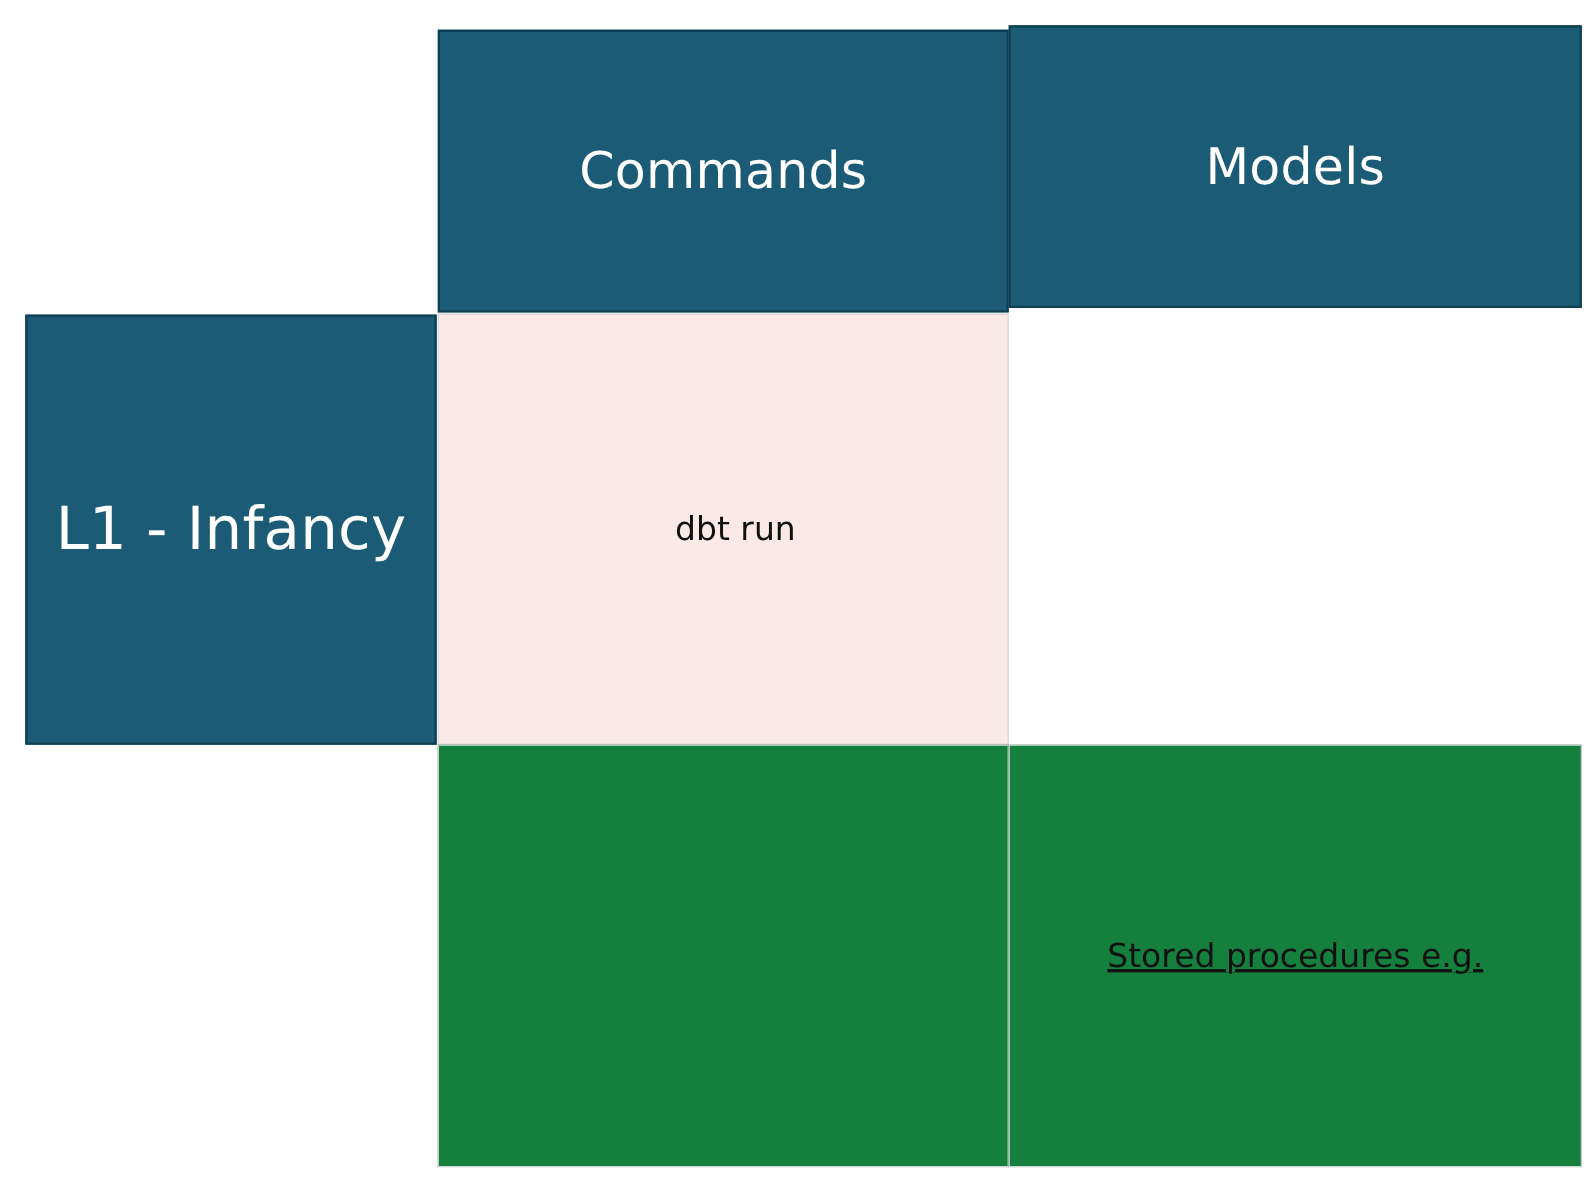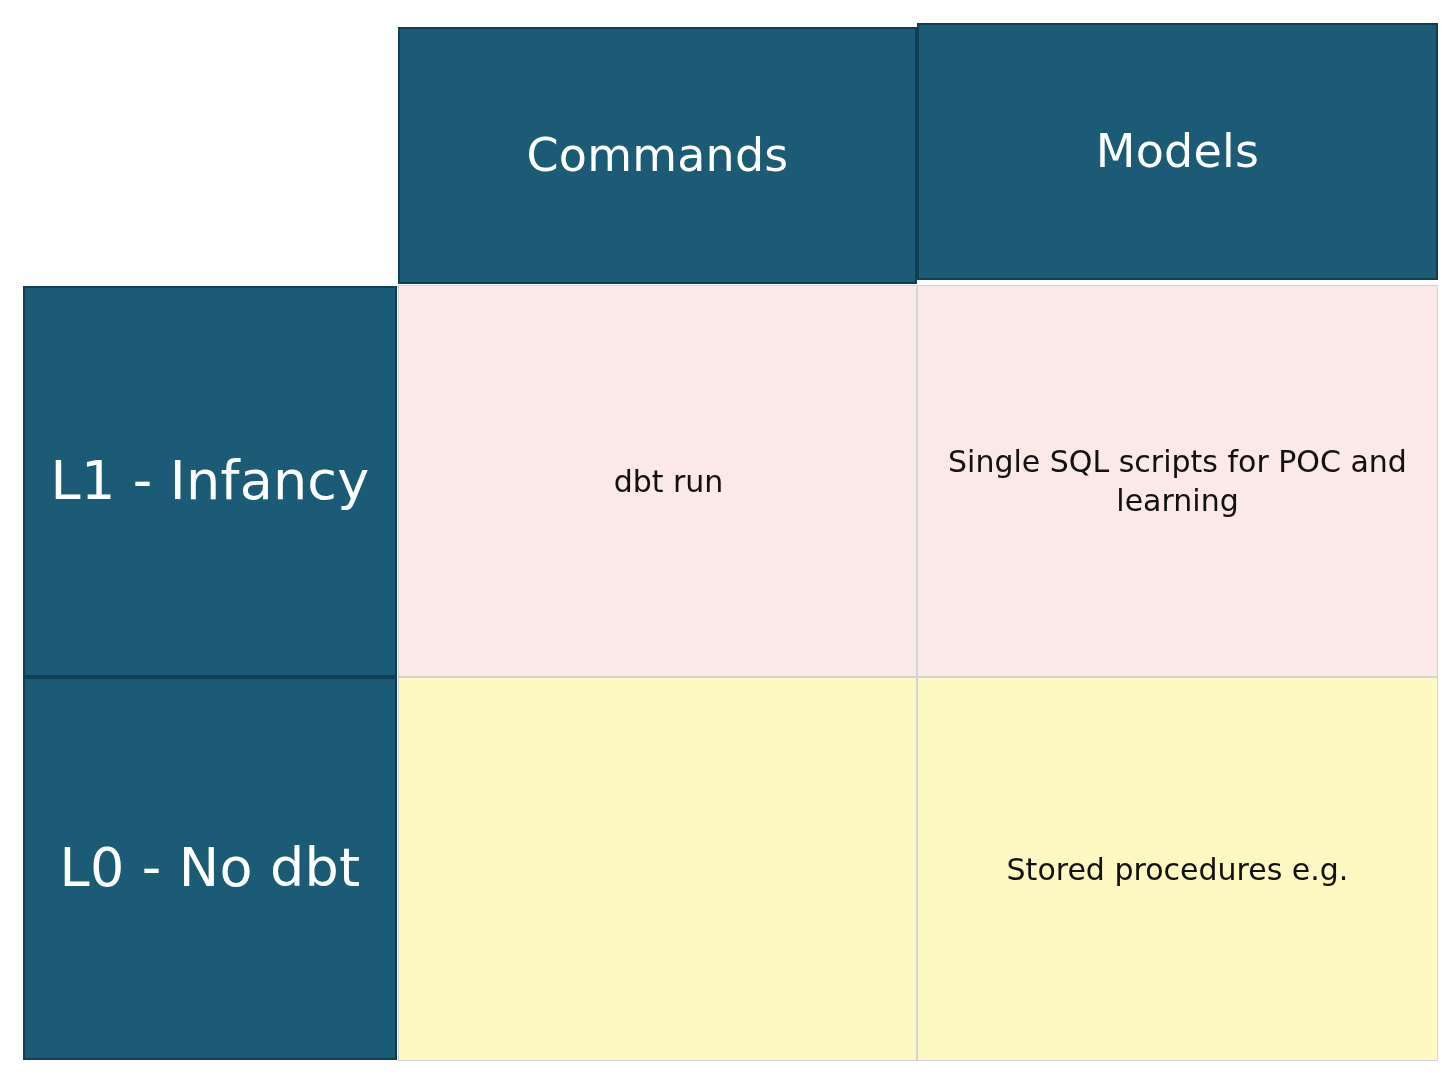--- a/index.html
+++ b/index.html
@@ -57,21 +57,21 @@
     font-size: 30px;
     line-height: 1.30;
     border: 1px solid #D2D5D6;
     padding: 0 18px;
   }
   .body-cell .txt {
     display: block;
     max-width: 100%;
   }
   .row-l1 { background: #FBE9E7; }
-  .row-l0 { background: #fef9c3; }
+  .row-l0 { background: #15803d; text-decoration: underline; }
 
   
   
   #hdr-commands { left: 398px;  top: 27px;  width: 519px; height: 257px; }
   #hdr-models   { left: 917px;  top: 23px;  width: 521px; height: 257px; }
 
   
   #rh-l1 { left: 23px; top: 286px; width: 374px; height: 391px; }
   #rh-l0 { left: 23px; top: 677px; width: 374px; height: 383px; }
 
@@ -91,31 +91,25 @@
   </div>
 
   <div class="cell teal col-header" id="hdr-models">
     <span>Models</span>
   </div>
 
   <div class="cell teal row-header" id="rh-l1">
     <span>L1 - Infancy</span>
   </div>
 
-  <div class="cell teal row-header" id="rh-l0">
-    <span>L0 - No dbt</span>
-  </div>
 
   <div class="cell body-cell row-l1" id="c-l1-commands">
     <span class="txt">dbt run</span>
   </div>
 
-  <div class="cell body-cell row-l1" id="c-l1-models">
-    <span class="txt">Single SQL scripts for POC and learning</span>
-  </div>
 
   <div class="cell body-cell row-l0" id="c-l0-commands">
     <span class="txt"></span>
   </div>
 
   <div class="cell body-cell row-l0" id="c-l0-models">
     <span class="txt">Stored procedures e.g.</span>
   </div>
 
 </div>

